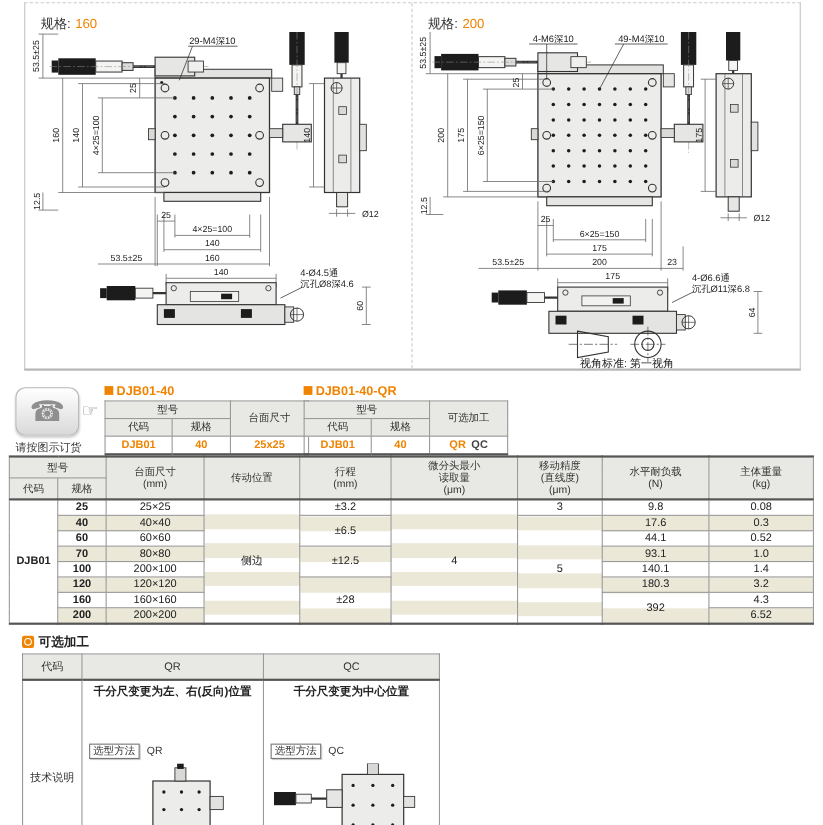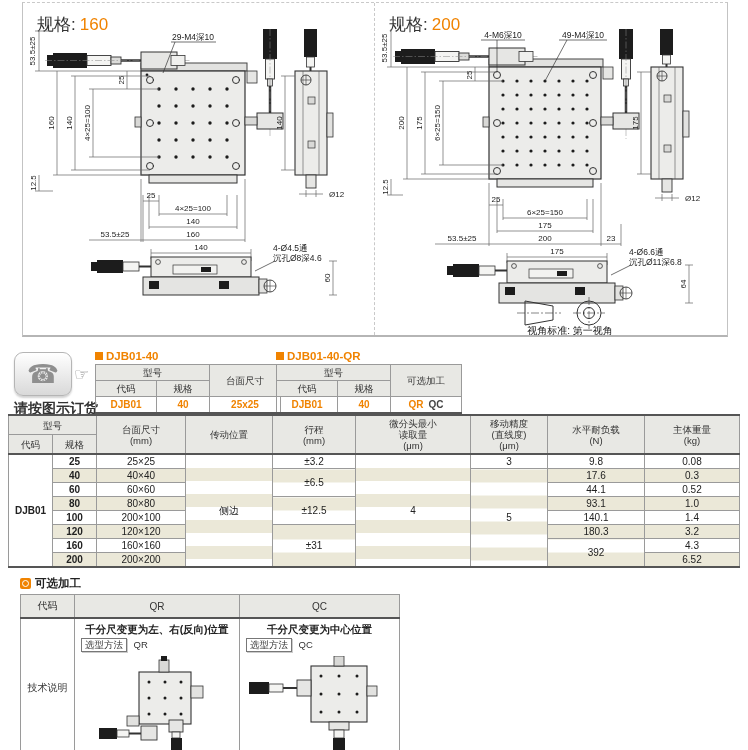--- a/index.html
+++ b/index.html
@@ -5,36 +5,36 @@
   html,body{margin:0;padding:0;background:#fff;}
   body{font-family:"Liberation Sans","DejaVu Sans",sans-serif;color:#333;}
   .page{position:relative;width:748px;height:750px;background:#fff;overflow:hidden;}
 
   
   .drawings{position:absolute;top:2px;left:22px;width:704px;height:332px;
     border-top:1px dashed #c9c9c9;border-left:1px solid #c3c3c3;border-right:1px solid #c3c3c3;
     border-bottom:2px solid #b5b5b5;display:flex;}
   .panel{width:351px;height:100%;position:relative;}
   .panel.first{border-right:1px dashed #c9c9c9;}
-  .panel-title{position:absolute;top:10px;left:14px;font-size:17px;}
+  .panel-title{position:absolute;top:10px;left:14px;font-size:12px;}
   .panel-title .val{color:#f08300;margin-left:4px;}
   .panel svg{position:absolute;left:0;top:26px;}
   svg text{font-family:"Liberation Sans","DejaVu Sans",sans-serif;fill:#222;}
   .dimtxt{font-size:8px;}
   .notetxt{font-size:8.5px;}
 
   
   .order-row{position:absolute;top:350px;left:0;width:748px;height:62px;}
   .phone-wrap{position:absolute;left:14px;top:2px;width:78px;text-align:left;}
   .phone-box{width:56px;height:42px;border:1px solid #b5b5b5;border-radius:9px;
     background:linear-gradient(#ffffff,#d9d9d9);display:inline-flex;align-items:center;justify-content:center;
     box-shadow:0 2px 2px rgba(0,0,0,.18);}
   .phone-glyph{font-size:26px;color:#8f8f8f;line-height:1;}
   .hand-glyph{font-size:17px;color:#888;vertical-align:top;margin-left:2px;display:inline-block;padding-top:12px;}
-  .phone-caption{font-size:14px;color:#333;margin-top:4px;white-space:nowrap;font-weight:bold;}
+  .phone-caption{font-size:10px;color:#333;margin-top:4px;white-space:nowrap;}
 
   .ex-table{position:absolute;top:0;}
   .ex-a{left:95px;} .ex-b{left:276px;}
   .ex-title{font-size:11.5px;font-weight:bold;color:#f08300;margin-bottom:2px;}
   .bullet-sq{display:inline-block;width:8px;height:8px;background:#f08300;margin-right:3px;}
   table.mini{border-collapse:collapse;font-size:9.5px;}
   table.mini th,table.mini td{border:1px solid #9a9a9a;text-align:center;padding:1px 4px;height:13px;line-height:11px;}
   table.mini th{background:#e8e8e4;font-weight:normal;color:#333;}
   table.mini td{border-top:1.5px solid #555;border-bottom:2px solid #555;font-weight:bold;color:#f08300;font-size:10px;}
   table.mini .w-code{width:52px;} table.mini .w-spec{width:44px;} table.mini .w-x{width:62px;}
@@ -66,21 +66,21 @@
   .opt-icon::after{content:"";position:absolute;left:2px;top:2px;right:2px;bottom:2px;border:1.5px solid #fff;border-radius:50%;}
   table.opt{border-collapse:collapse;width:380px;font-size:10px;}
   table.opt th,table.opt td{border:1px solid #9a9a9a;}
   table.opt{border-top:1px solid #9a9a9a;border-bottom:2px solid #555;}
   table.opt thead th{background:#e8e8e4;font-weight:normal;height:20px;text-align:center;border-bottom:2px solid #555;}
   .o-code{width:56px;} .o-qr{width:166px;} .o-qc{width:158px;}
   td.rowlabel{text-align:center;font-size:10px;color:#333;}
   td.optcell{vertical-align:top;padding:4px 6px;height:128px;}
   .opt-heading{font-weight:bold;font-size:10.5px;color:#222;line-height:13px;text-align:center;}
   .method-line{margin-top:2px;font-size:9.5px;}
-  .method-box{display:inline-block;border:1px solid #777;background:#fff;padding:0 3px;line-height:12px;box-shadow:1px 1px 0 #ccc;}
+  .method-box{display:inline-block;border:1px solid #777;background:#fff;padding:0 3px;line-height:12px;box-shadow:1px 1px 0 #ccc;margin-top:38px;}
   .method-val{margin-left:4px;}
   .opt-img{display:block;margin:4px auto 0;}
 </style>
 </head>
 <body>
 
 <div class="page">
 
   <div class="drawings">
 
@@ -571,36 +571,36 @@
           <td class="beige">17.6</td>
           <td class="beige">0.3</td>
         </tr>
         <tr>
           <td class="orange white">60</td>
           <td class="white">60×60</td>
           <td class="white">44.1</td>
           <td class="white">0.52</td>
         </tr>
         <tr>
-          <td class="orange beige">80</td>
+          <td class="orange beige">70</td>
           <td class="beige">80×80</td>
           <td rowspan="2" class="merge-bw">±12.5</td>
           <td class="beige">93.1</td>
           <td class="beige">1.0</td>
         </tr>
         <tr>
           <td class="orange white">100</td>
           <td class="white">200×100</td>
           <td class="white">140.1</td>
           <td class="white">1.4</td>
         </tr>
         <tr>
           <td class="orange beige">120</td>
           <td class="beige">120×120</td>
-          <td rowspan="3" class="merge-bwb">±31</td>
+          <td rowspan="3" class="merge-bwb">±28</td>
           <td class="beige">180.3</td>
           <td class="beige">3.2</td>
         </tr>
         <tr>
           <td class="orange white">160</td>
           <td class="white">160×160</td>
           <td rowspan="2" class="merge-wb">392</td>
           <td class="white">4.3</td>
         </tr>
         <tr>

